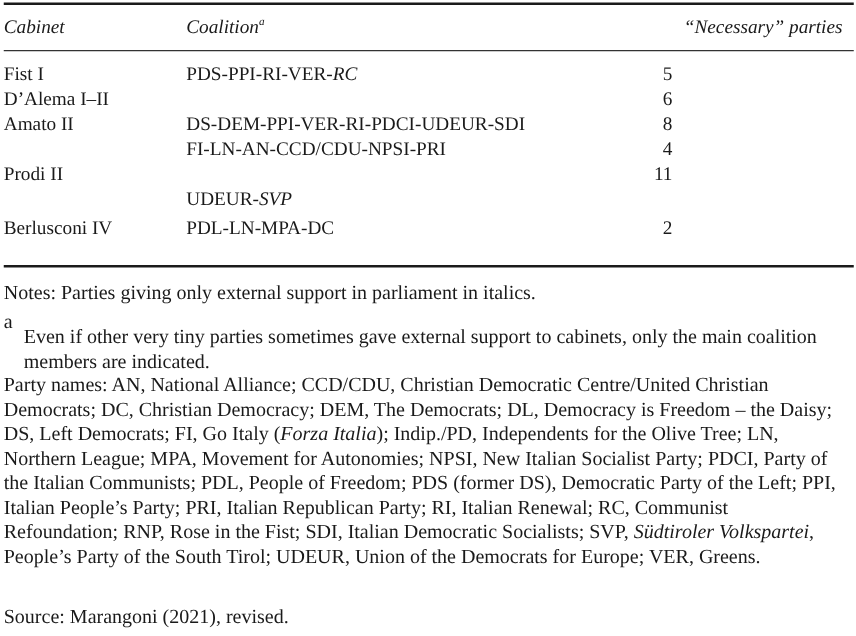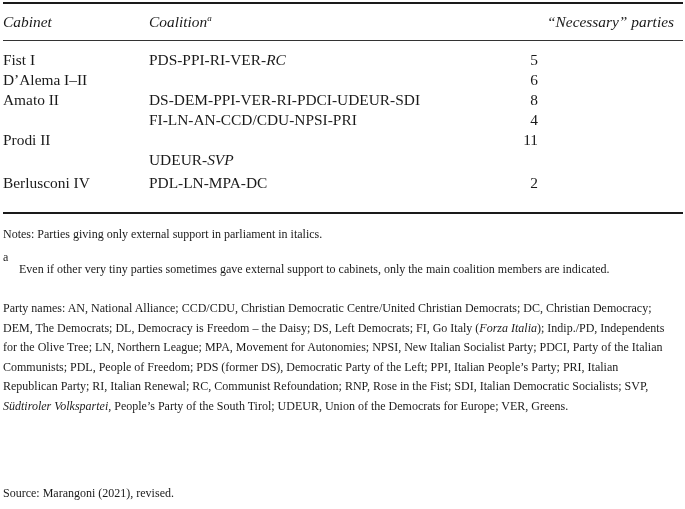--- a/index.html
+++ b/index.html
@@ -15,21 +15,21 @@
 
   .row { position: absolute; left: 0; right: 0; height: 20px; font-size: 15.4px; line-height: 20px; white-space: nowrap; }
   .c1 { position: absolute; left: 3px; }
   .c2 { position: absolute; left: 149px; }
   .c3 { position: absolute; right: 147px; text-align: right; }
   .hdr { top: 12px; font-style: italic; }
   .hdr .c3 { right: 11px; }
   sup { font-size: 9px; line-height: 0; vertical-align: super; }
   i { font-style: italic; }
 
-  .notes { position: absolute; left: 3px; right: 10px; font-size: 12px; line-height: 19.5px; }
+  .notes { position: absolute; left: 3px; right: 10px; font-size: 16px; line-height: 19.5px; }
   .n1 { top: 225px; }
   .n2 { top: 248px; }
   .n2 .lbl { position: absolute; left: 0; }
   .n2 .txt { display: block; padding-left: 16px; margin-top: 12px; }
   .n3 { top: 299px; }
   .n4 { top: 484px; }
 </style>
 </head>
 <body>
 

